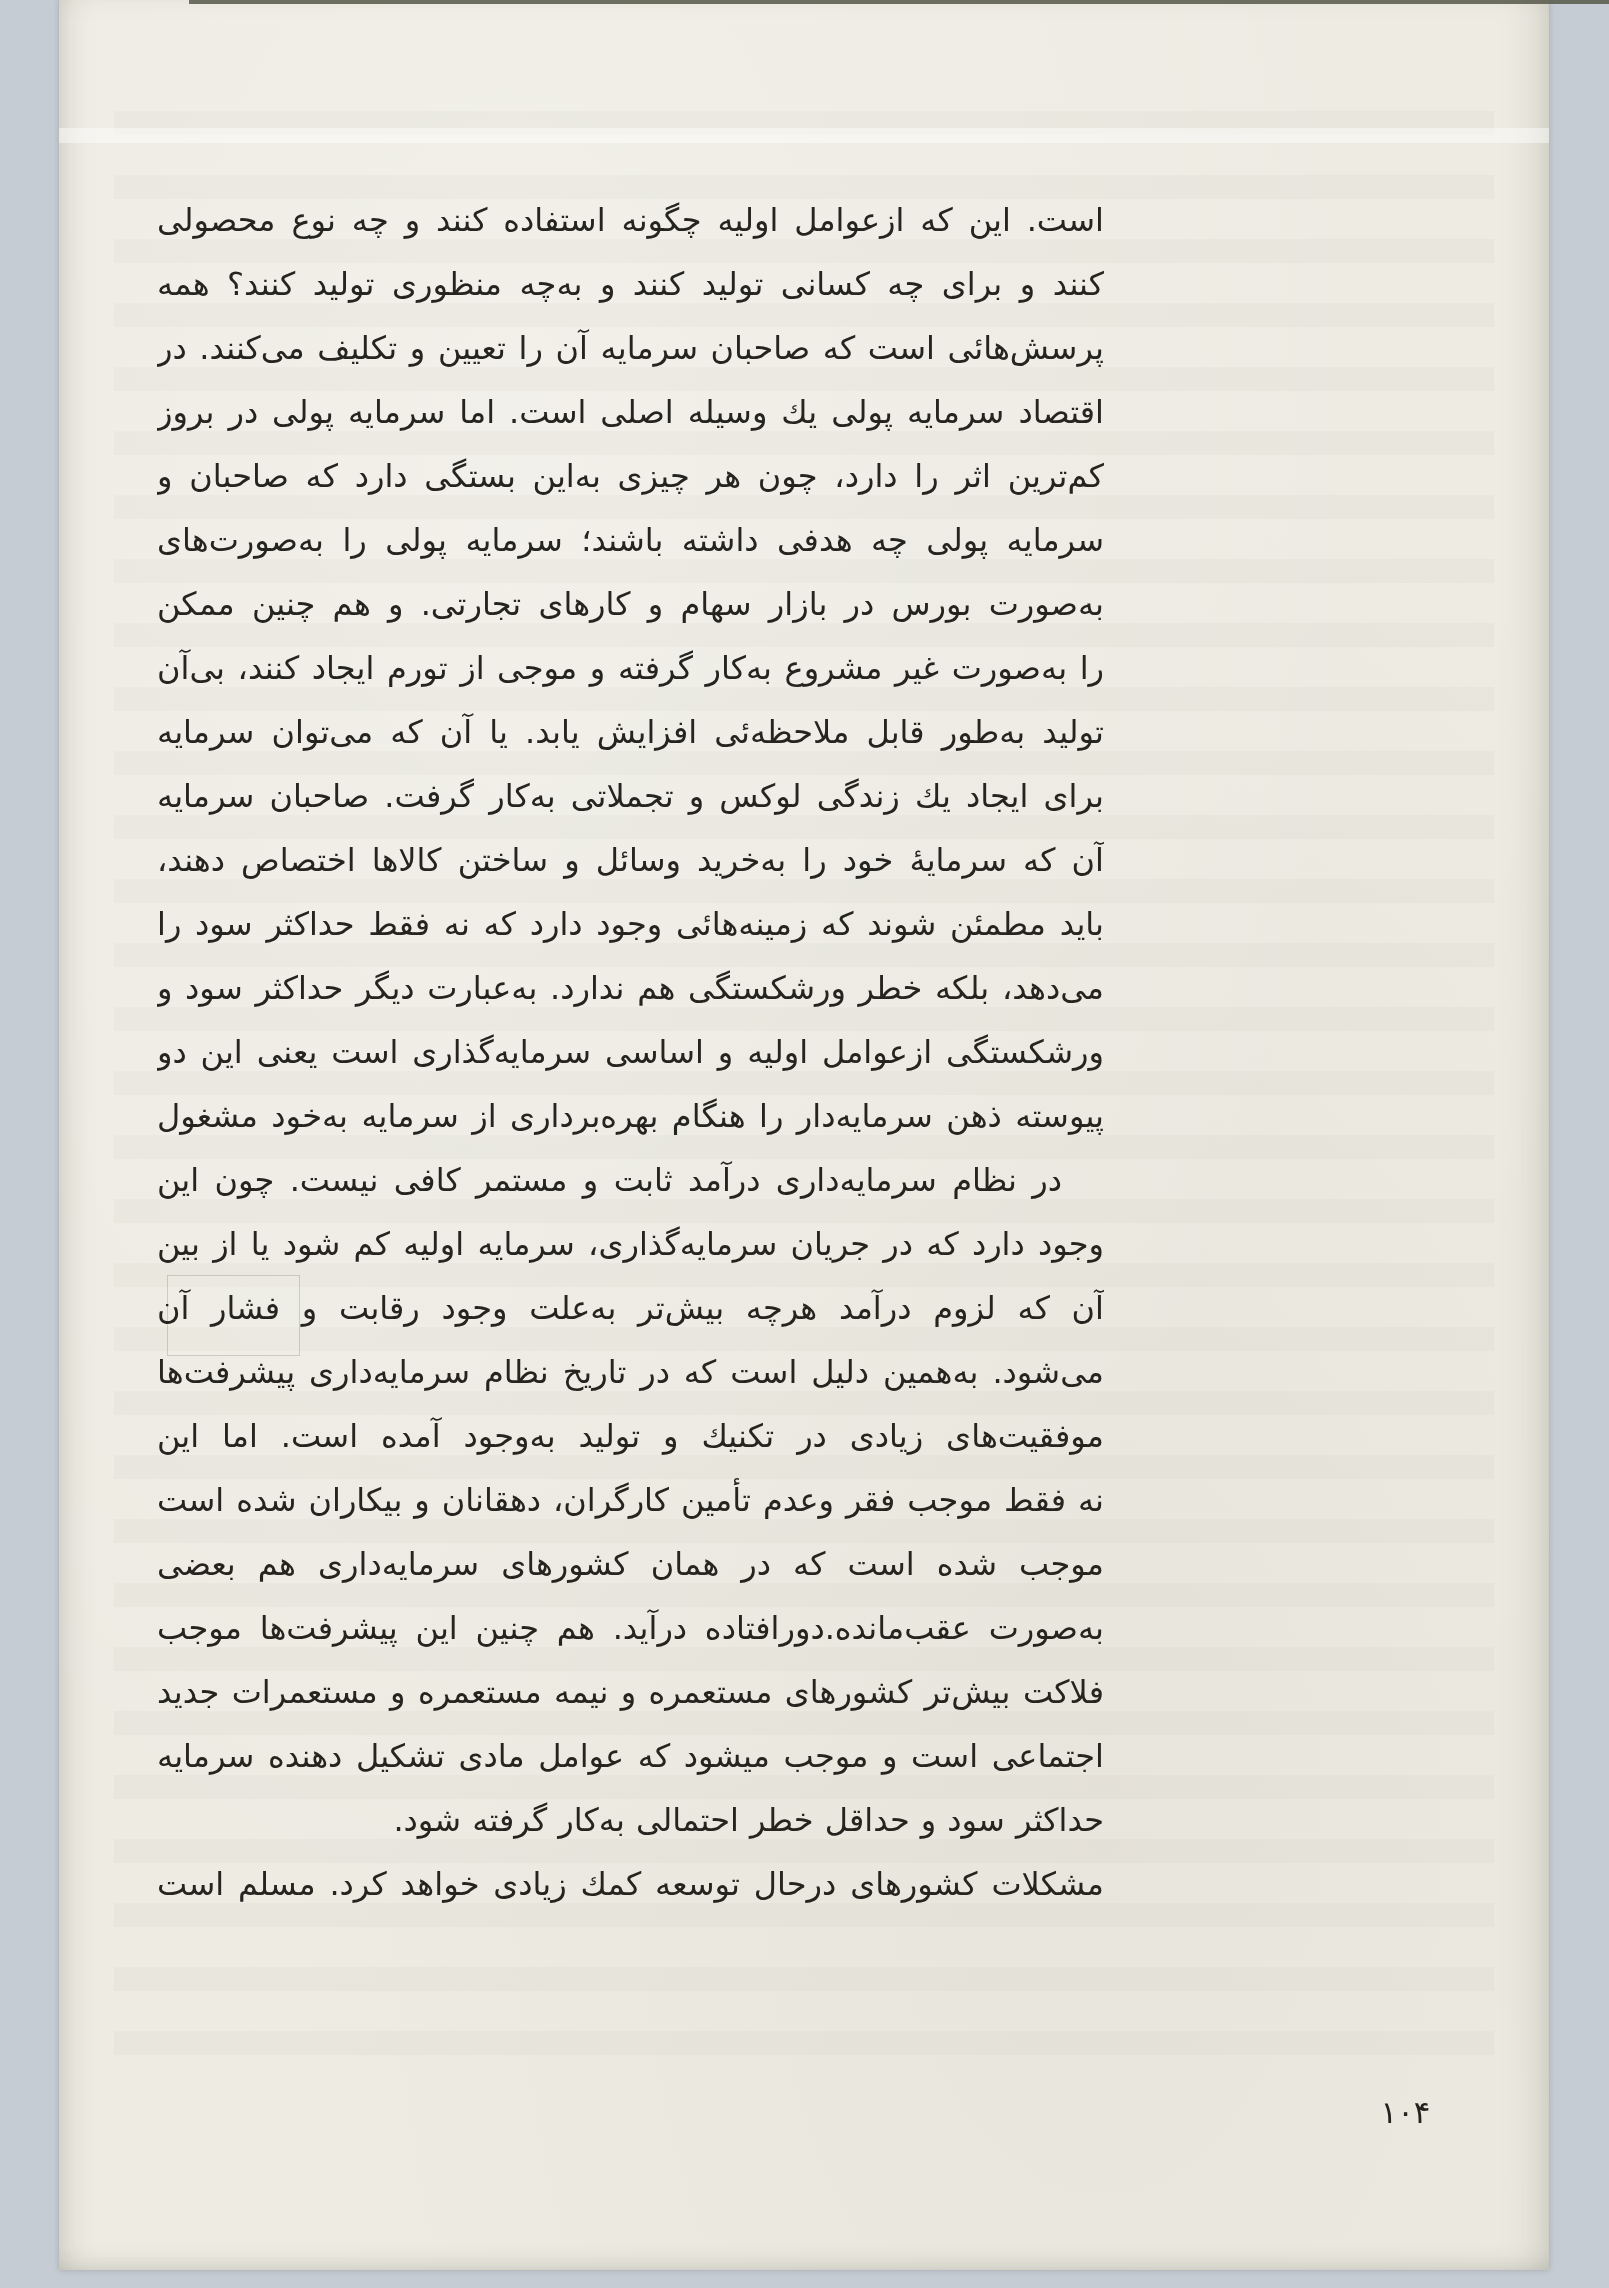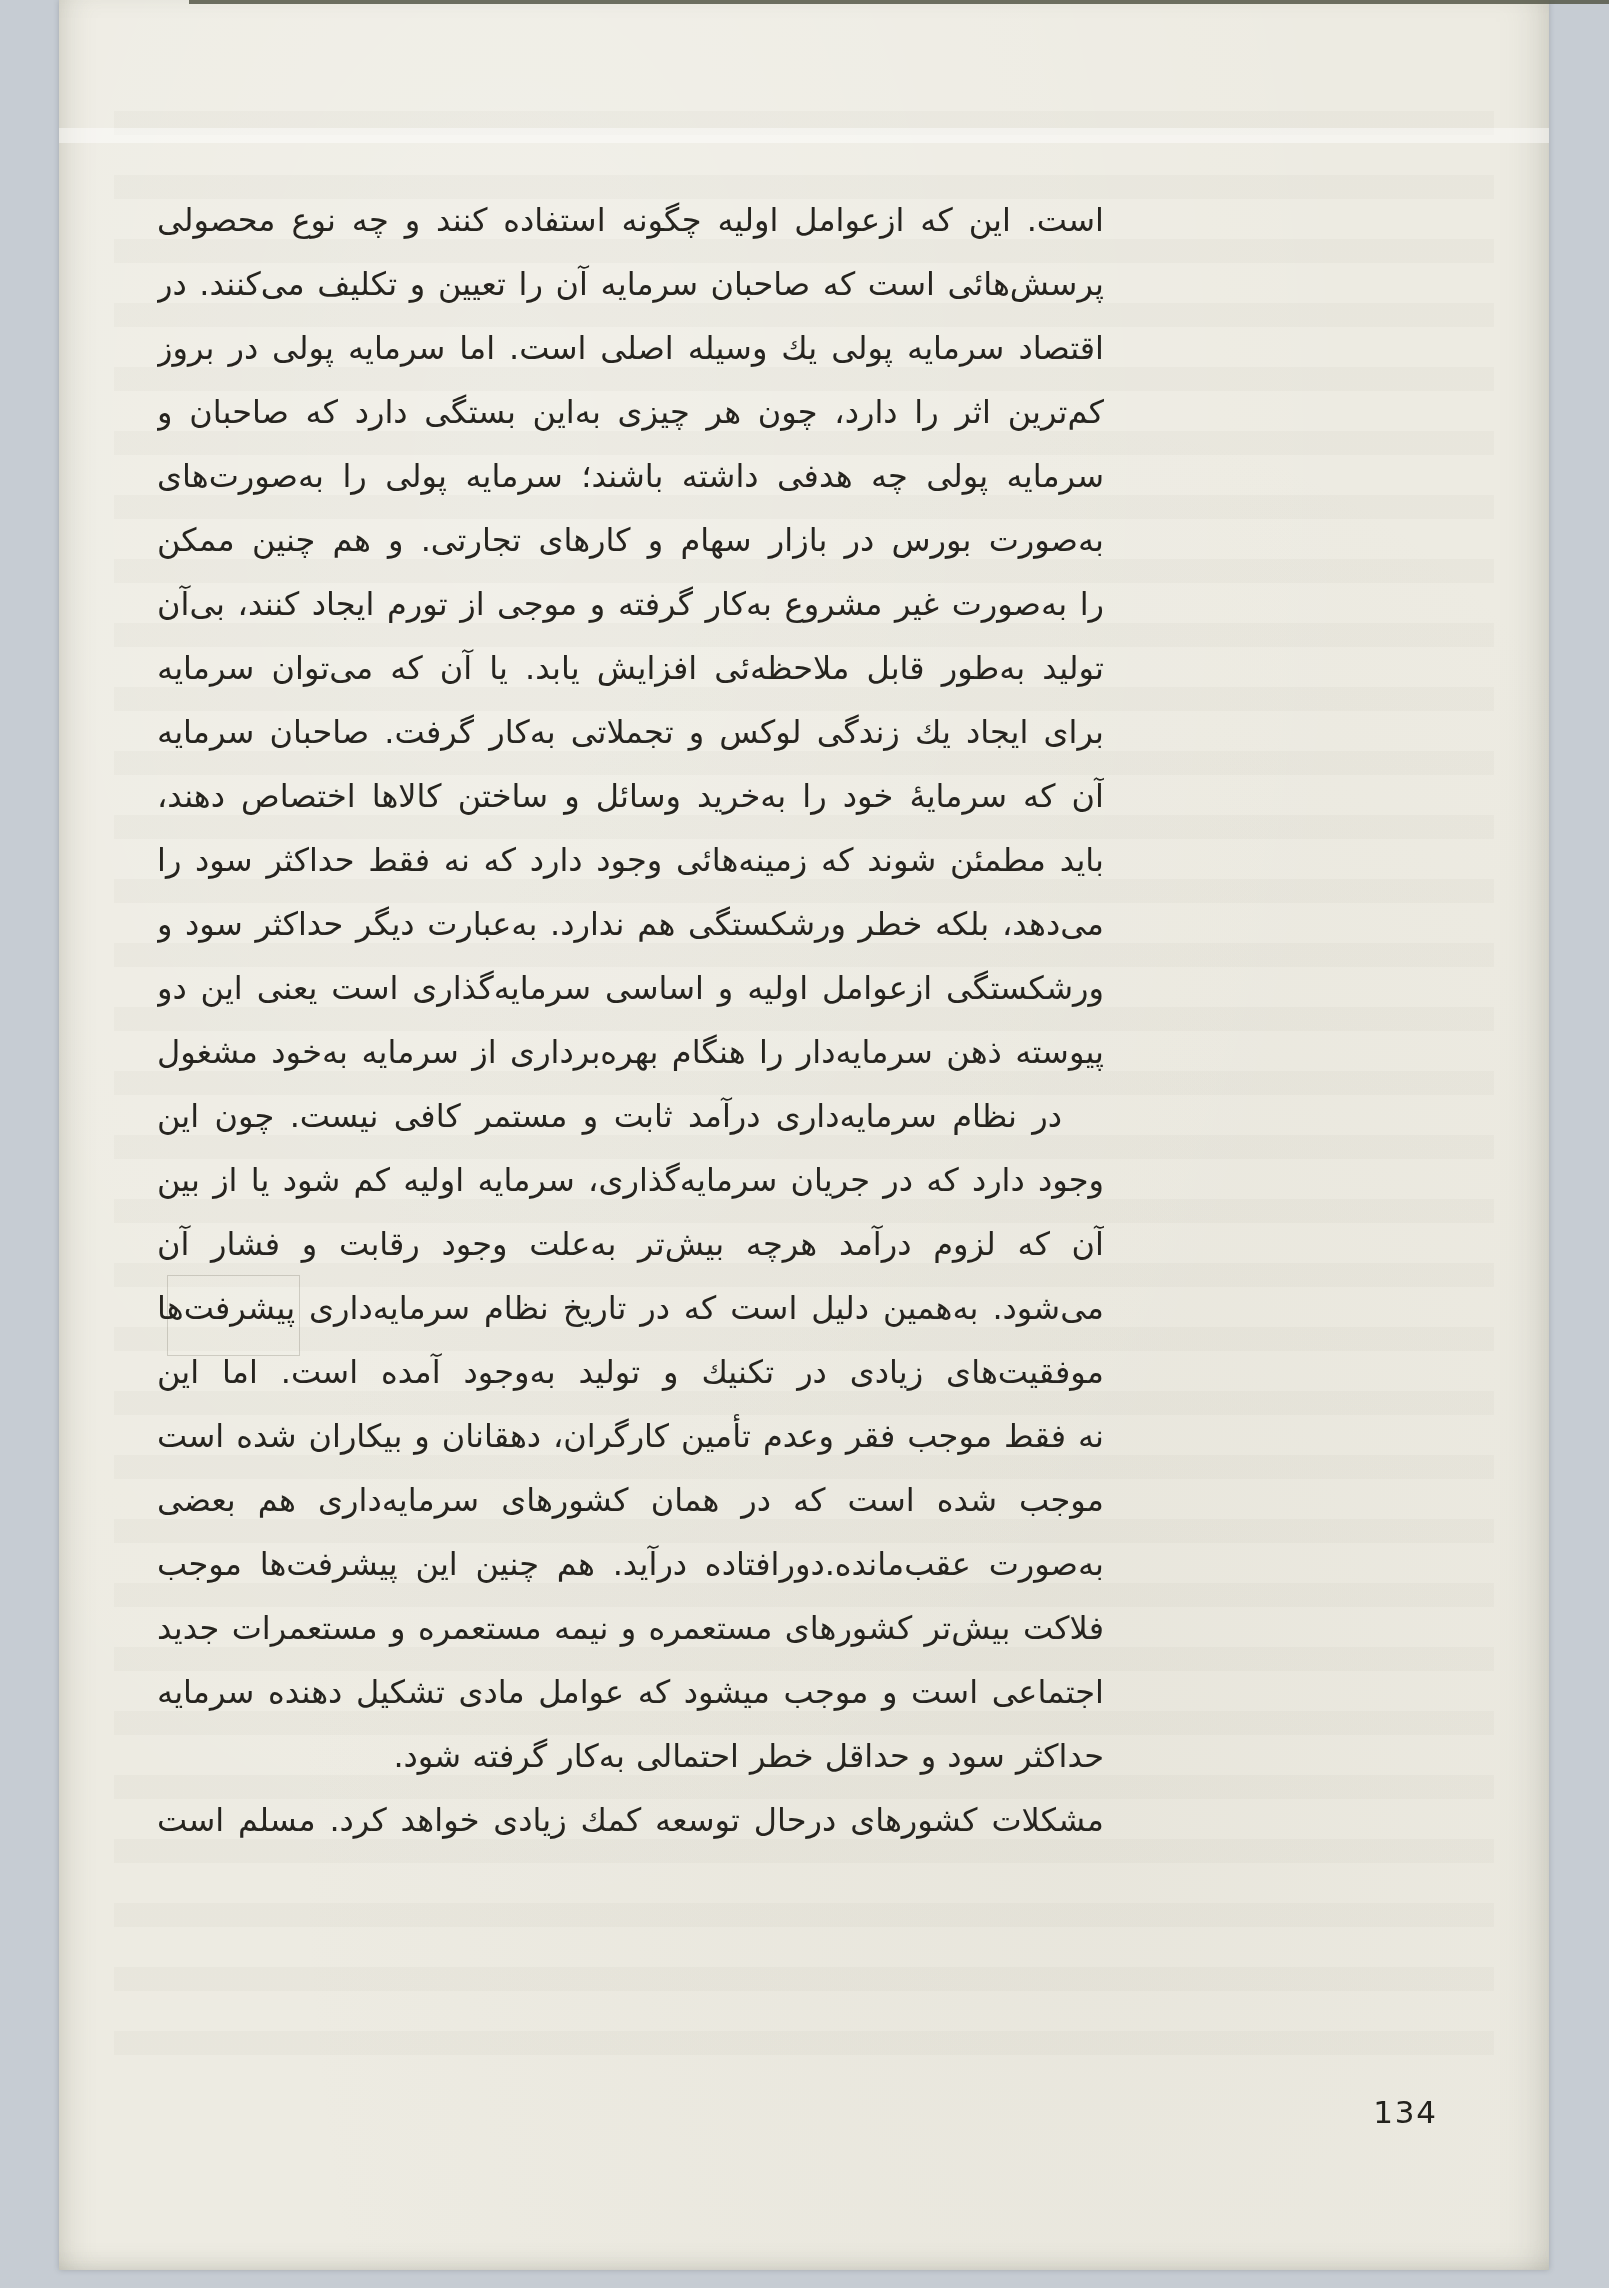--- a/index.html
+++ b/index.html
@@ -70,20 +70,21 @@
 <body>
 
 <div class="stage">
   <div class="paper"></div>
   <div class="scan-edge-top"></div>
   <div class="scan-light-band"></div>
   <div class="pencil-mark"></div>
 
   <div class="text-block">
       <div class="line">است. این که ازعوامل اولیه چگونه استفاده کنند و چه نوع محصولی تولید</div>
+      <div class="line">کنند و برای چه کسانی تولید کنند و به‌چه منظوری تولید کنند؟ همه</div>
       <div class="line">پرسش‌هائی است که صاحبان سرمایه آن را تعیین و تکلیف می‌کنند. در این</div>
       <div class="line">اقتصاد سرمایه پولی یك وسیله اصلی است. اما سرمایه پولی در بروز وقایع</div>
       <div class="line">کم‌ترین اثر را دارد، چون هر چیزی به‌این بستگی دارد که صاحبان و مدیران</div>
       <div class="line">سرمایه پولی چه هدفی داشته باشند؛ سرمایه پولی را به‌صورت‌های مختلف</div>
       <div class="line">به‌صورت بورس در بازار سهام و کارهای تجارتی. و هم چنین ممکن است آن</div>
       <div class="line">را به‌صورت غیر مشروع به‌کار گرفته و موجی از تورم ایجاد کنند، بی‌آن که</div>
       <div class="line">تولید به‌طور قابل ملاحظه‌ئی افزایش یابد. یا آن که می‌توان سرمایه پولی را</div>
       <div class="line">برای ایجاد یك زندگی لوکس و تجملاتی به‌کار گرفت. صاحبان سرمایه برای</div>
       <div class="line">آن که سرمایهٔ خود را به‌خرید وسائل و ساختن کالاها اختصاص دهند، اول</div>
       <div class="line">باید مطمئن شوند که زمینه‌هائی وجود دارد که نه فقط حداکثر سود را به‌دست</div>
@@ -97,15 +98,15 @@
       <div class="line">موفقیت‌های زیادی در تکنیك و تولید به‌وجود آمده است. اما این پیشرفت‌ها</div>
       <div class="line">نه فقط موجب فقر وعدم تأمین کارگران، دهقانان و بیکاران شده است بلکه</div>
       <div class="line">موجب شده است که در همان کشورهای سرمایه‌داری هم بعضی مناطق</div>
       <div class="line">به‌صورت عقب‌مانده.دورافتاده درآید. هم چنین این پیشرفت‌ها موجب فقر و</div>
       <div class="line">فلاکت بیش‌تر کشورهای مستعمره و نیمه مستعمره و مستعمرات جدید شده</div>
       <div class="line">اجتماعی است و موجب میشود که عوامل مادی تشکیل دهنده سرمایه برای</div>
       <div class="line end">حداکثر سود و حداقل خطر احتمالی به‌کار گرفته شود.</div>
       <div class="line end">مشکلات کشورهای درحال توسعه کمك زیادی خواهد کرد. مسلم است که</div>
     </div>
 
-  <div class="page-number">134</div>
+  <div class="page-number">۱۰۴</div>
 </div>
 
 
 </body></html>

